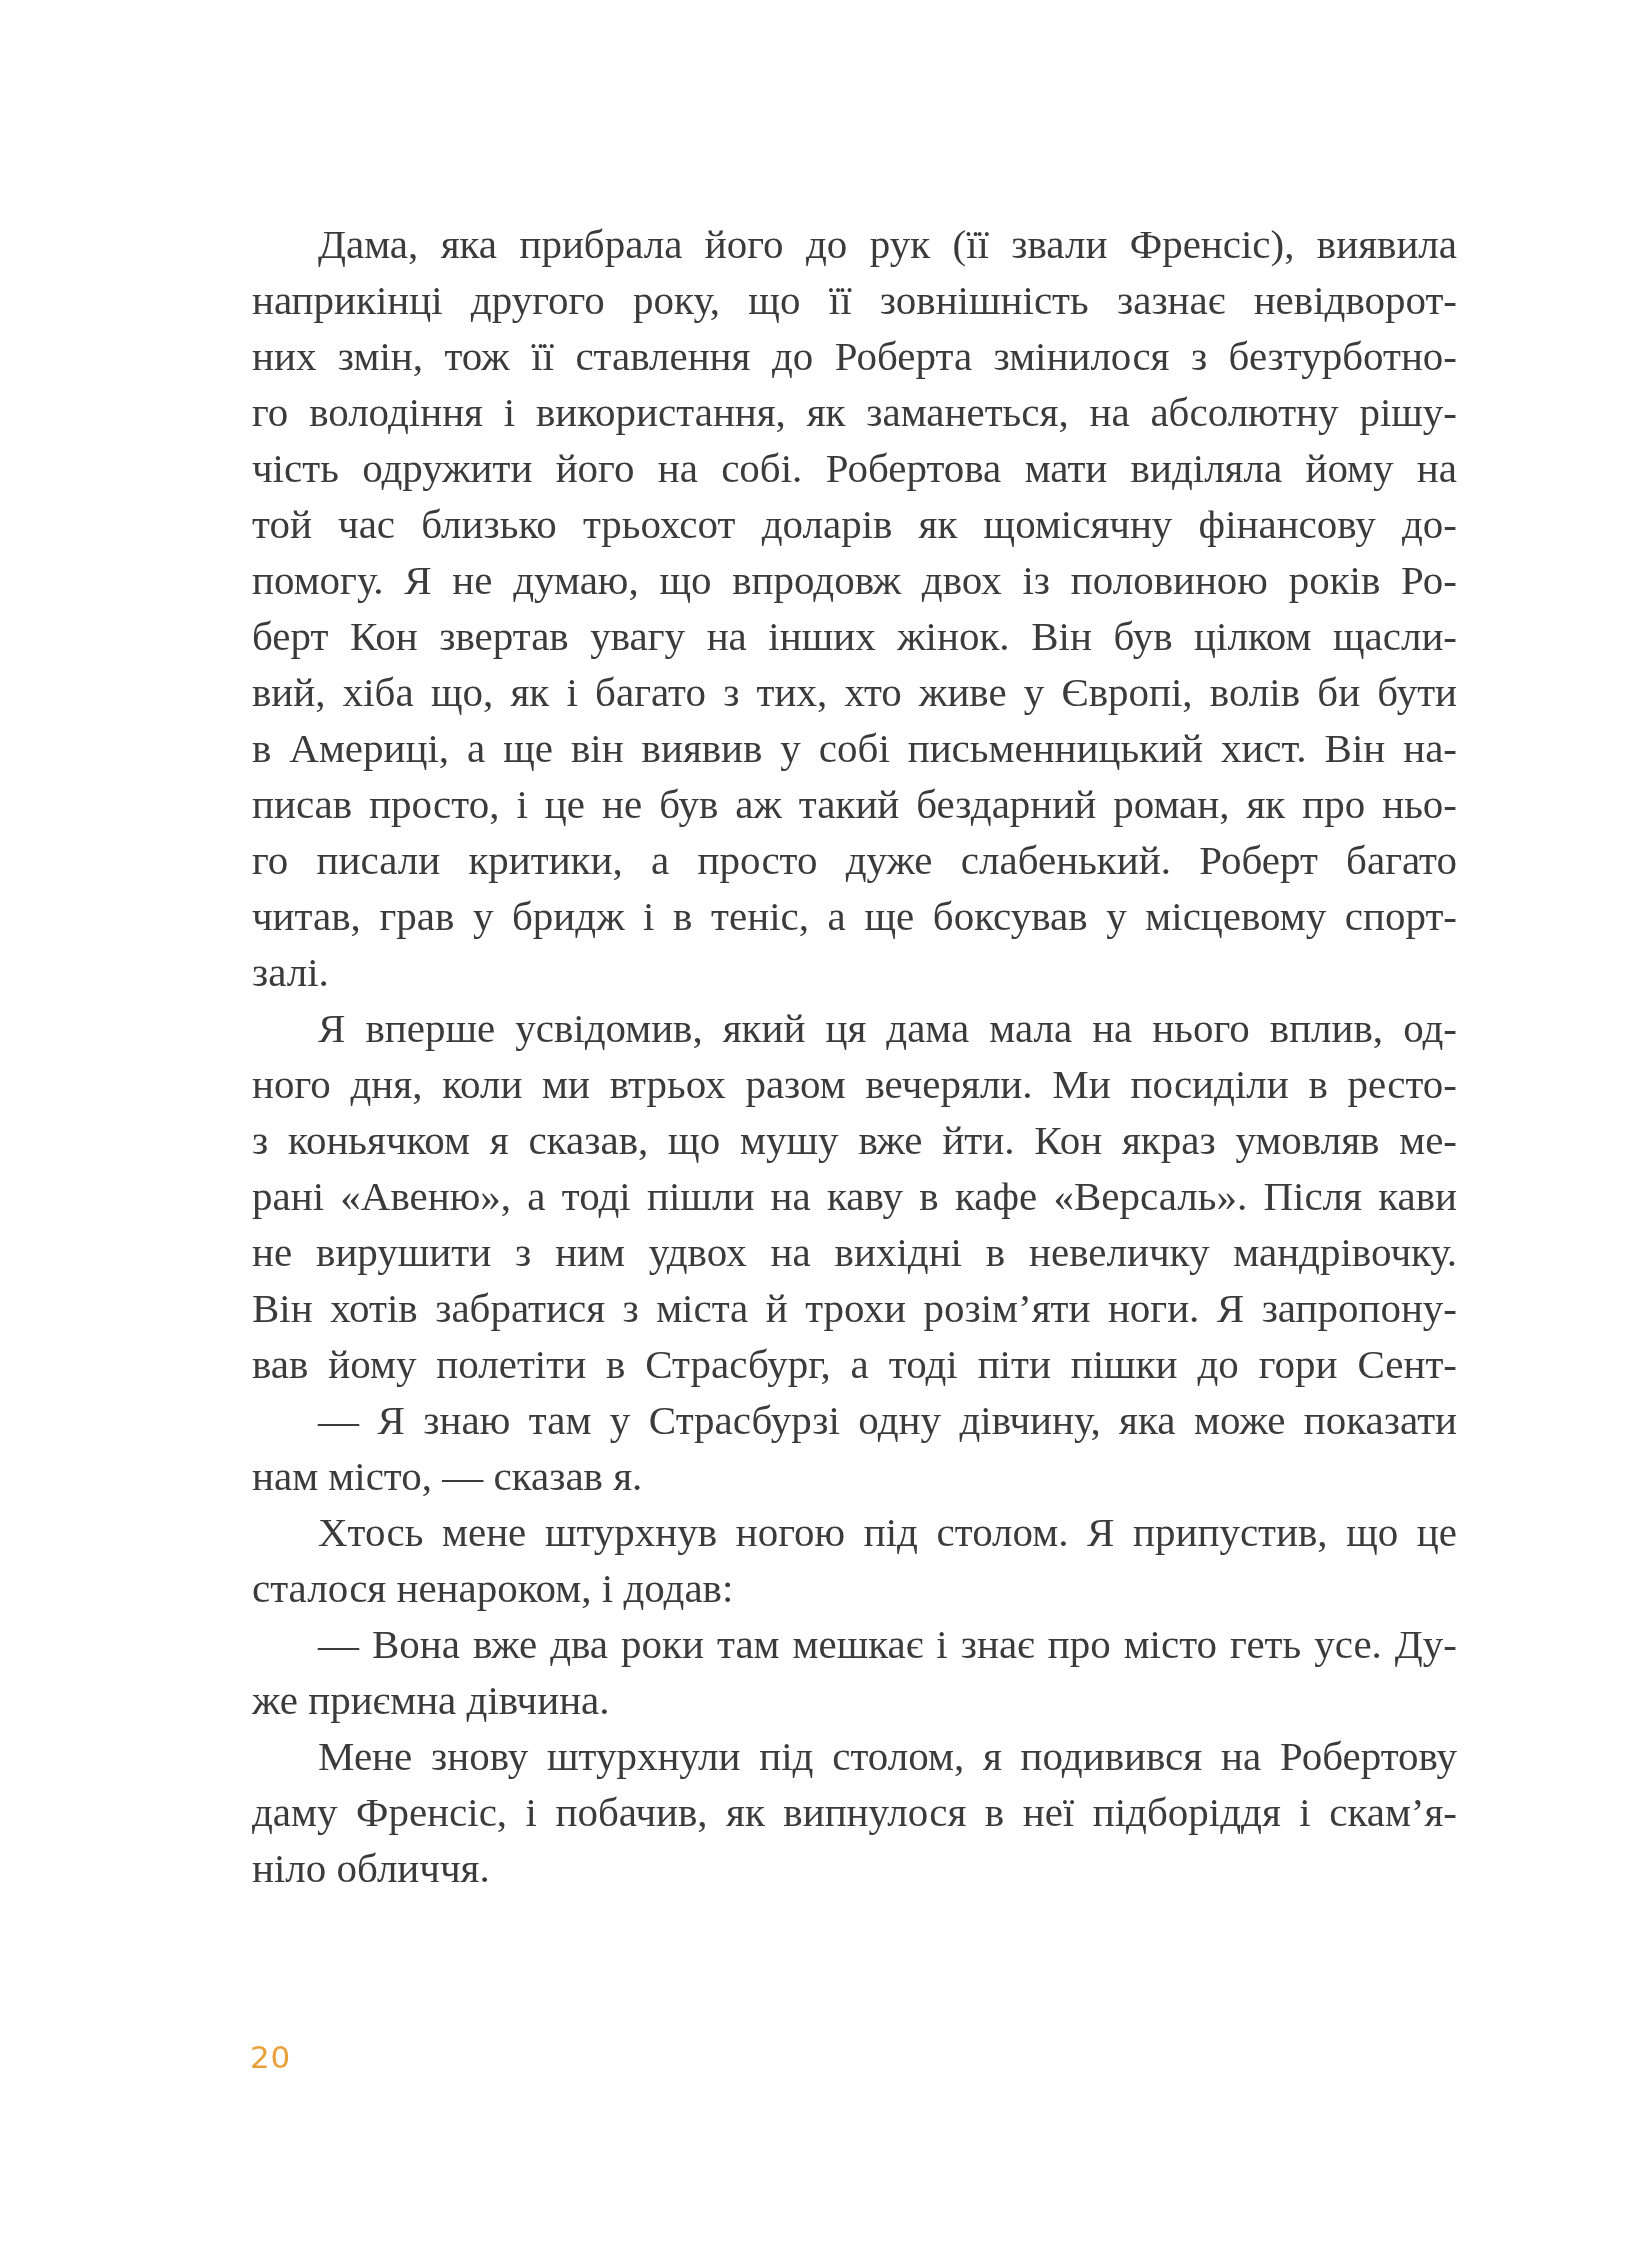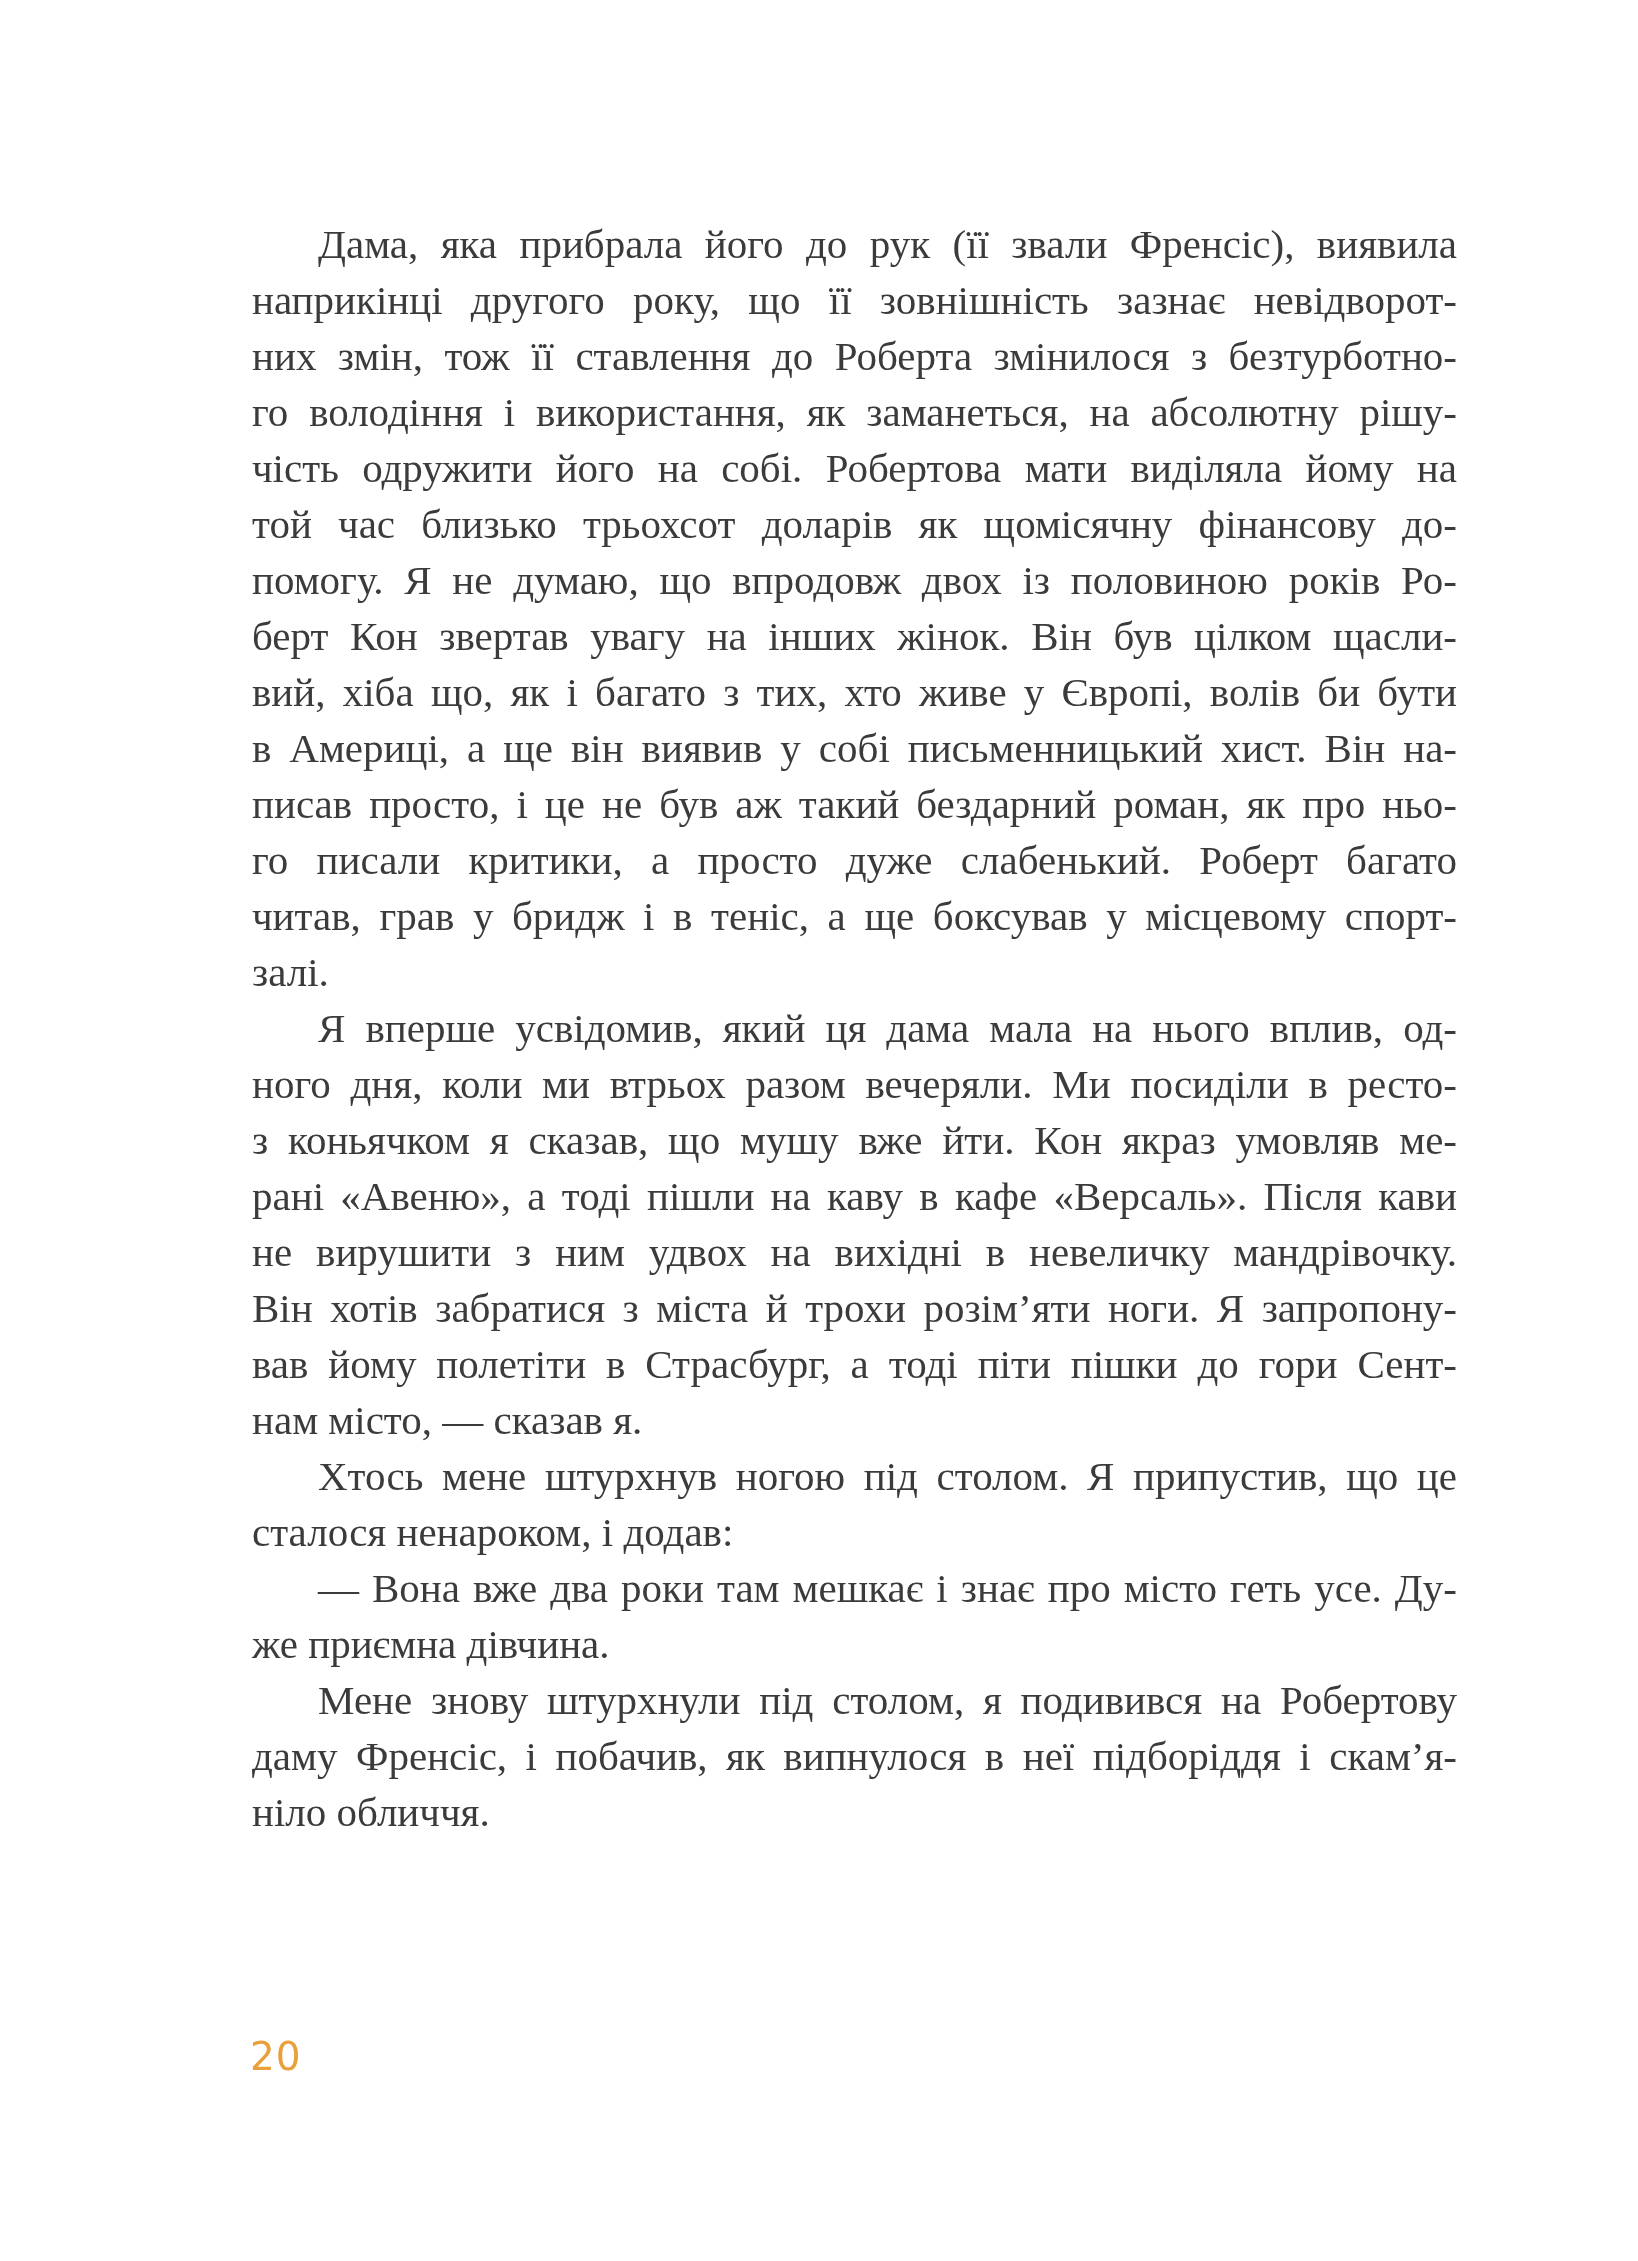--- a/index.html
+++ b/index.html
@@ -43,21 +43,21 @@
     text-align-last: left;
   }
   .line.indent {
     padding-left: 66px;
   }
   .page-number {
     position: absolute;
     left: 250px;
     top: 2040px;
     font-family: "DejaVu Sans", "Liberation Sans", sans-serif;
-    font-size: 39px;
+    font-size: 31px;
     line-height: 34px;
     color: #E9A03A;
     letter-spacing: 0.9px;
   }
 </style>
 </head>
 <body>
 
 <div class="page">
 
@@ -84,20 +84,21 @@
       <span class="line indent">Я вперше усвідомив, який ця дама мала на нього вплив, од-</span>
       <span class="line">ного дня, коли ми втрьох разом вечеряли. Ми посиділи в ресто-</span>
       <span class="line">з коньячком я сказав, що мушу вже йти. Кон якраз умовляв ме-</span>
       <span class="line">рані «Авеню», а тоді пішли на каву в кафе «Версаль». Після кави</span>
       <span class="line">не вирушити з ним удвох на вихідні в невеличку мандрівочку.</span>
       <span class="line">Він хотів забратися з міста й трохи розім’яти ноги. Я запропону-</span>
       <span class="line">вав йому полетіти в Страсбург, а тоді піти пішки до гори Сент-</span>
     </div>
 
     <div class="paragraph">
+      <span class="line indent">— Я знаю там у Страсбурзі одну дівчину, яка може показати</span>
       <span class="line last">нам місто, — сказав я.</span>
     </div>
 
     <div class="paragraph">
       <span class="line indent">Хтось мене штурхнув ногою під столом. Я припустив, що це</span>
       <span class="line last">сталося ненароком, і додав:</span>
     </div>
 
     <div class="paragraph">
       <span class="line indent">— Вона вже два роки там мешкає і знає про місто геть усе. Ду-</span>

